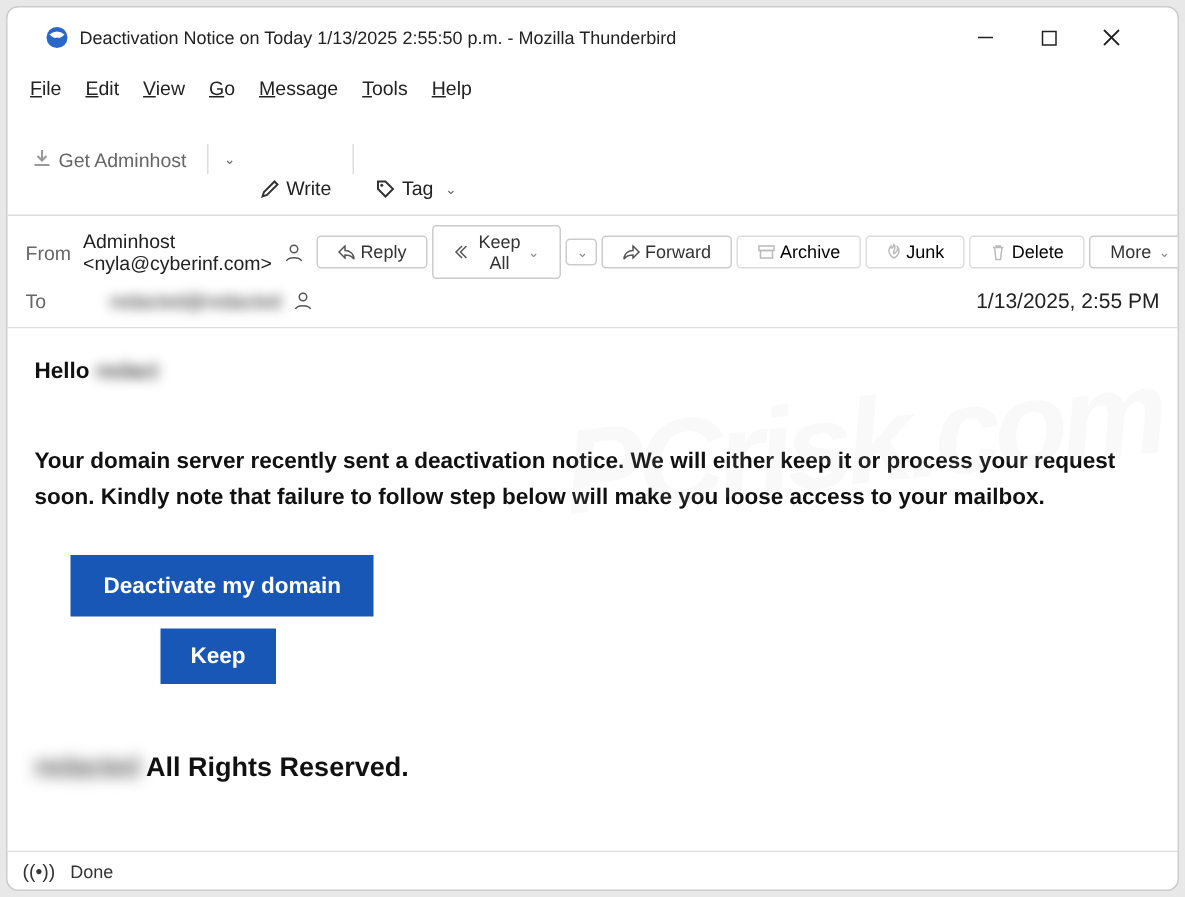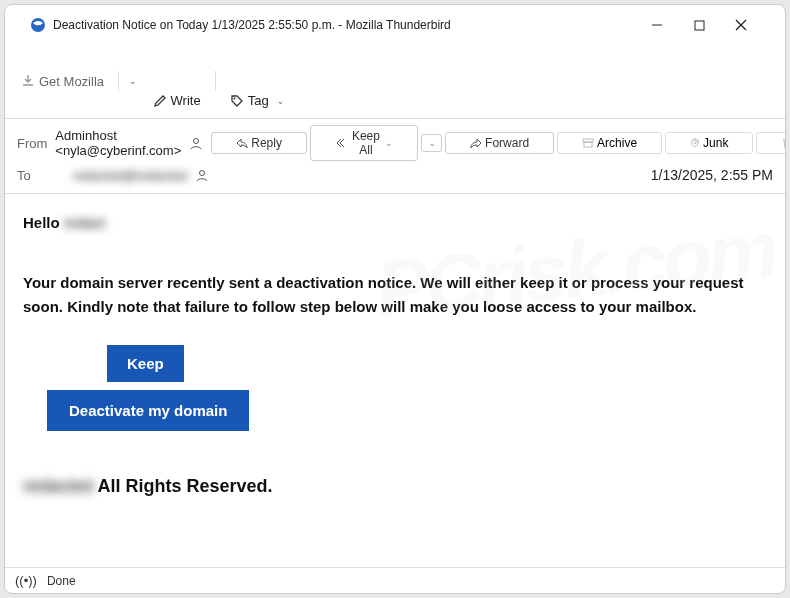--- a/index.html
+++ b/index.html
@@ -66,21 +66,21 @@
     .header-row1 {
       display: flex; align-items: center; gap: 8px;
     }
     .from-label { color: #666; width: 48px; }
     .from-value { color: #222; }
     .action-buttons {
       display: flex; gap: 3px; margin-left: auto; align-items: center;
     }
     .abtn {
       display: flex; align-items: center; gap: 3px;
-      padding: 3px 24px; border: 1px solid #ccc; border-radius: 3px;
+      padding: 3px 13px; border: 1px solid #ccc; border-radius: 3px;
       background: #fff; font-size: 12px; color: #333;
     }
     .abtn.disabled { color: #000000; border-color: #ddd; }
     .abtn .caret { font-size: 9px; color: #888; margin-left: 2px; }
     .abtn.caret-only { padding: 3px 5px; }
     .header-row2 {
       display: flex; align-items: center; gap: 8px; margin-top: 6px;
     }
     .to-value { color: #222; filter: blur(4px); }
     .contact-icon { display: inline-flex; vertical-align: middle;}
@@ -146,29 +146,38 @@
         </button>
       <button class="win-btn">
           <svg width="12" height="12">
             <line x1="1" y1="1" x2="11" y2="11" stroke="#222" stroke-width="1.2"></line>
             <line x1="11" y1="1" x2="1" y2="11" stroke="#222" stroke-width="1.2"></line>
           </svg>
         </button>
     </div>
   </div>
 
+  <div class="menubar">
+    <span><u>F</u>ile</span>
+    <span><u>E</u>dit</span>
+    <span><u>V</u>iew</span>
+    <span><u>G</u>o</span>
+    <span><u>M</u>essage</span>
+    <span><u>T</u>ools</span>
+    <span><u>H</u>elp</span>
+  </div>
 
   <div class="toolbar">
     <button class="tbtn">
       <span>
           <svg width="14" height="14">
             <path d="M7 1v7M4 5l3 3 3-3M2 11h10" stroke="#999" stroke-width="1.4" fill="none"></path>
           </svg>
         </span>
-      <span>Get Mozilla</span>
+      <span>Get Adminhost</span>
     </button>
     <span class="vline"></span>
     <span class="dropdown-caret">⌄</span>
     <button class="tbtn dark">
       <span>
           <svg width="14" height="14">
             <path d="M2 12l1-3 7-7 2 2-7 7-3 1z" fill="none" stroke="#333" stroke-width="1.3"></path>
           </svg>
         </span>
       <span>Write</span>
@@ -270,25 +279,25 @@
   </div>
 
   <div class="body">
     <div class="watermark">PCrisk.com</div>
     <p class="greeting">
       <span>Hello </span>
       <span class="redact">redact</span>
     </p>
     <p class="para">Your domain server recently sent a deactivation notice.  We will either keep it or process your request soon.  Kindly note that failure to follow step below will make you loose access to your mailbox.</p>
     <div class="email-btns">
+      <div>
+        <button class="email-btn big">Deactivate my domain</button>
+      </div>
       <div style="margin-left:60px;">
         <button class="email-btn">Keep</button>
-      </div>
-      <div>
-        <button class="email-btn big">Deactivate my domain</button>
       </div>
     </div>
     <p class="footer-line">
       <span class="redact">redacted</span>
       <span> All Rights Reserved.</span>
     </p>
   </div>
 
   <div class="statusbar">
     <span class="status-icon">((•))</span>

